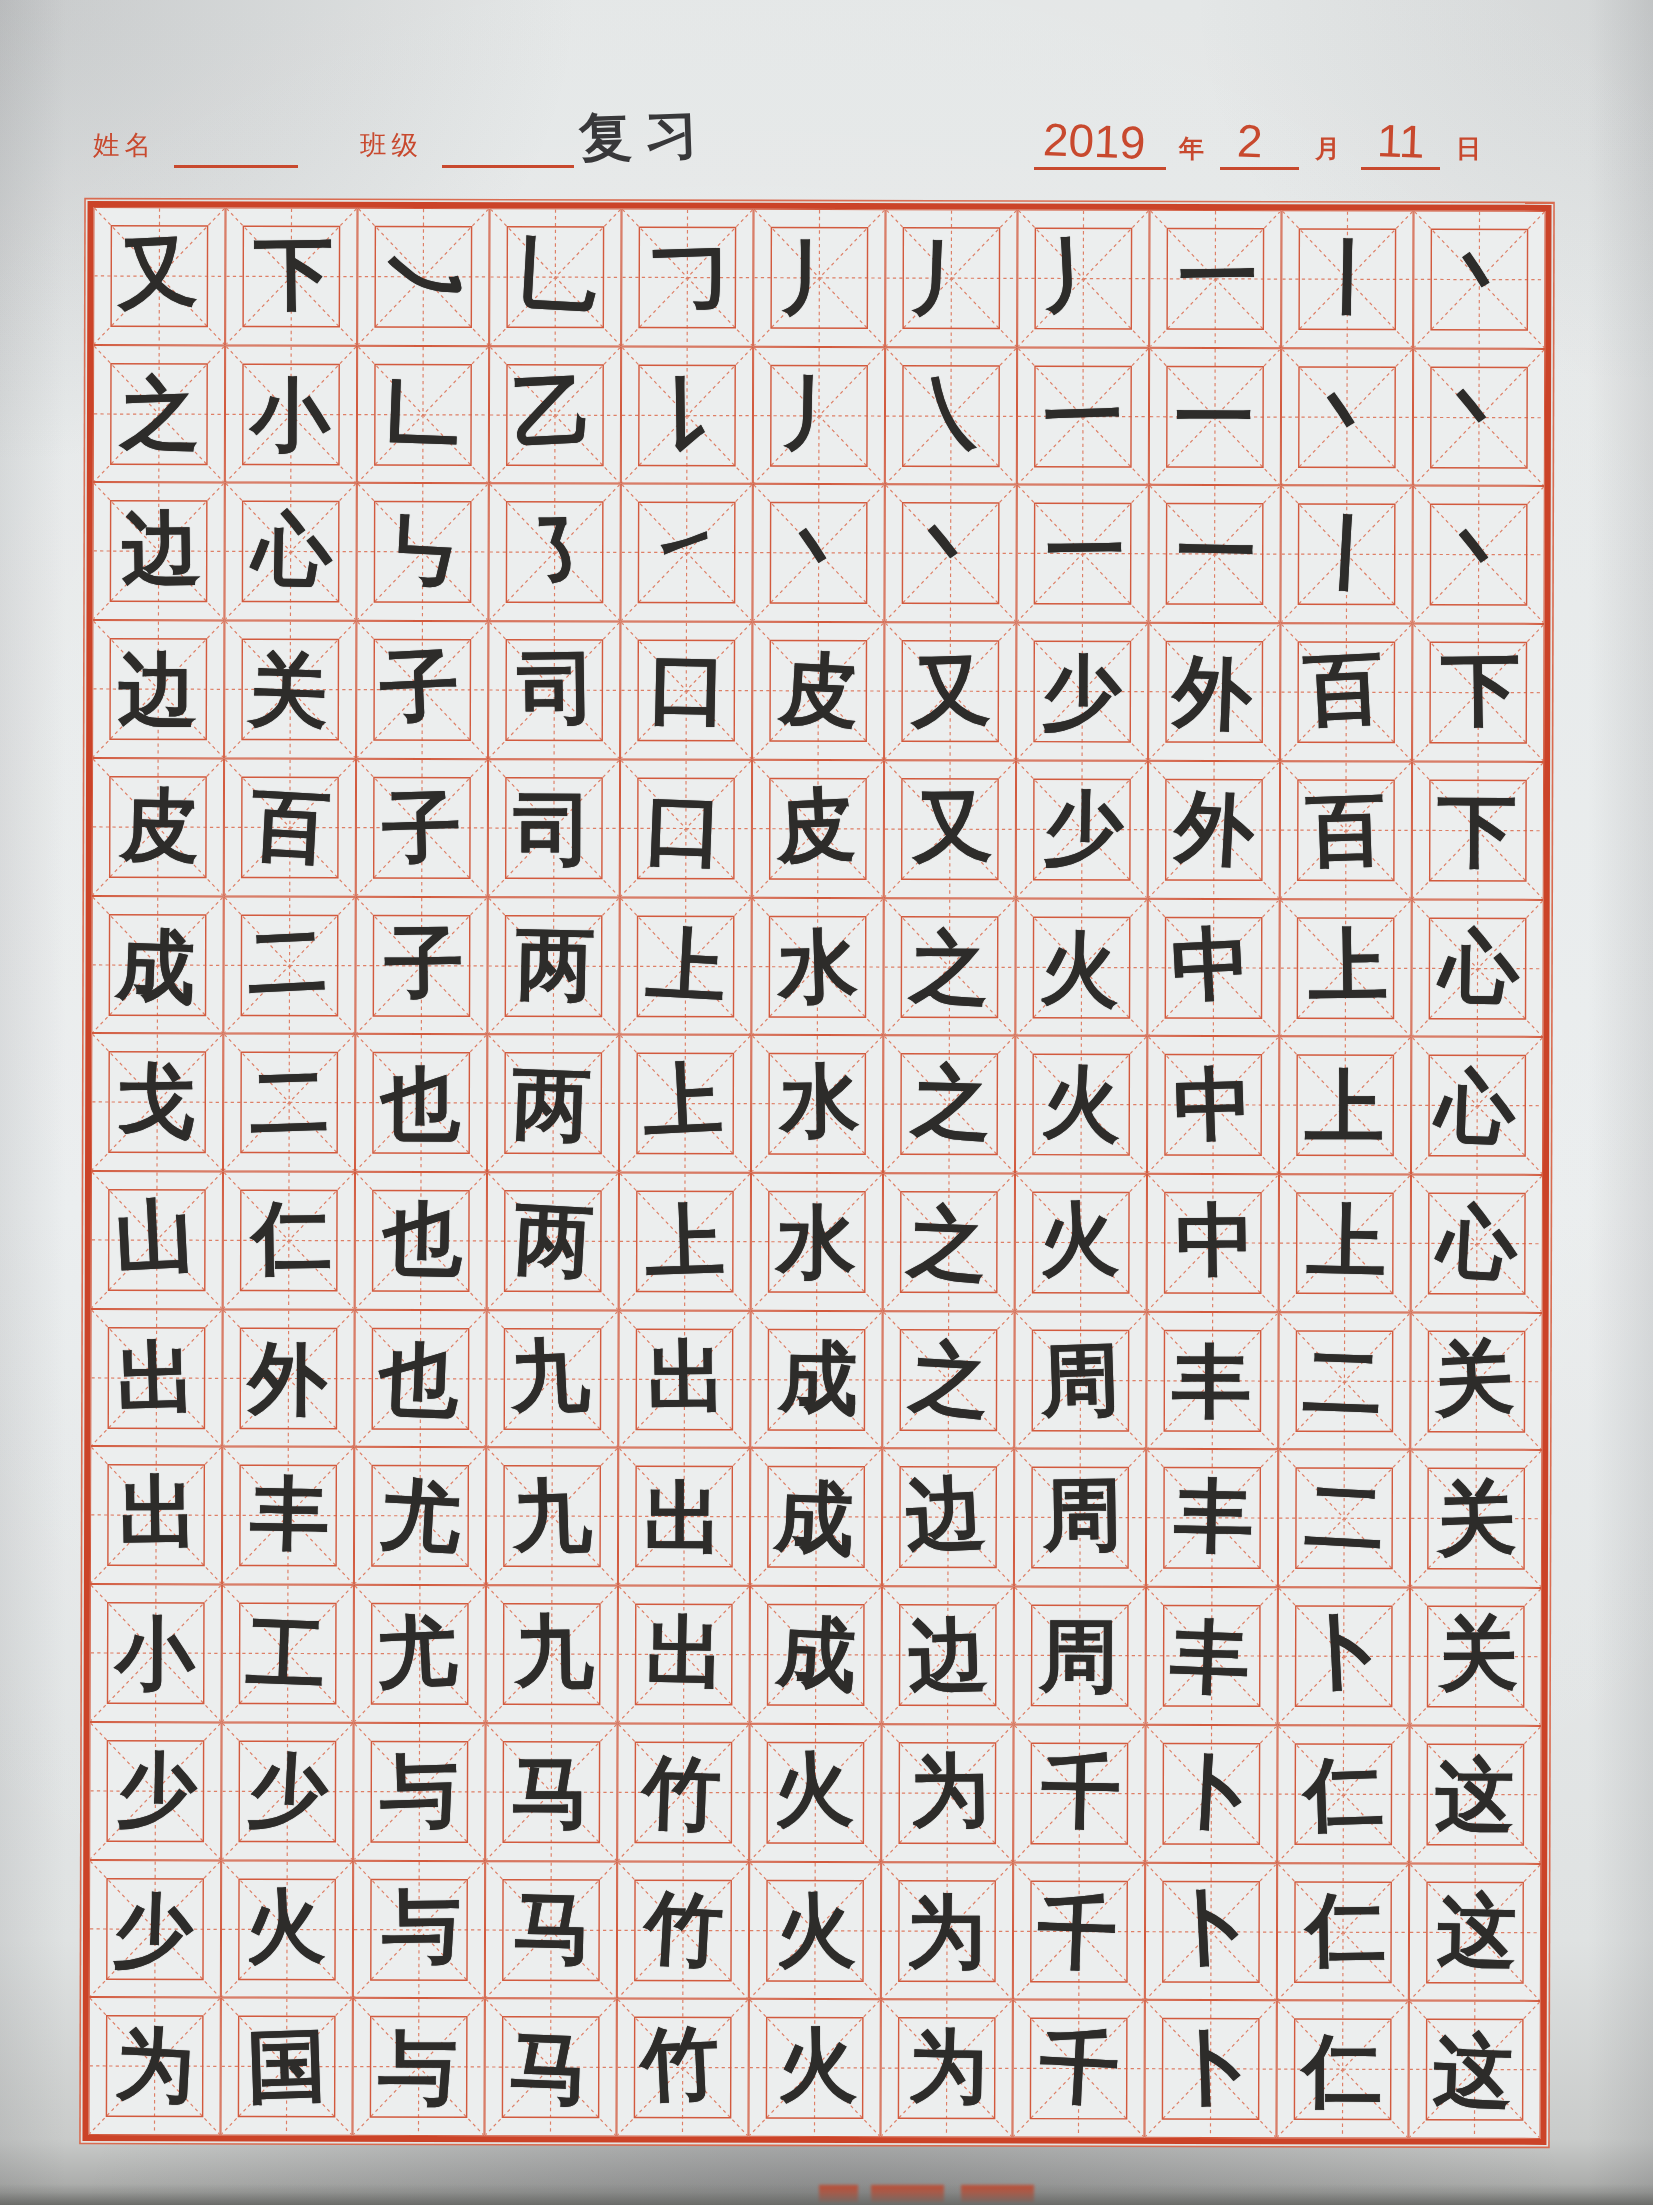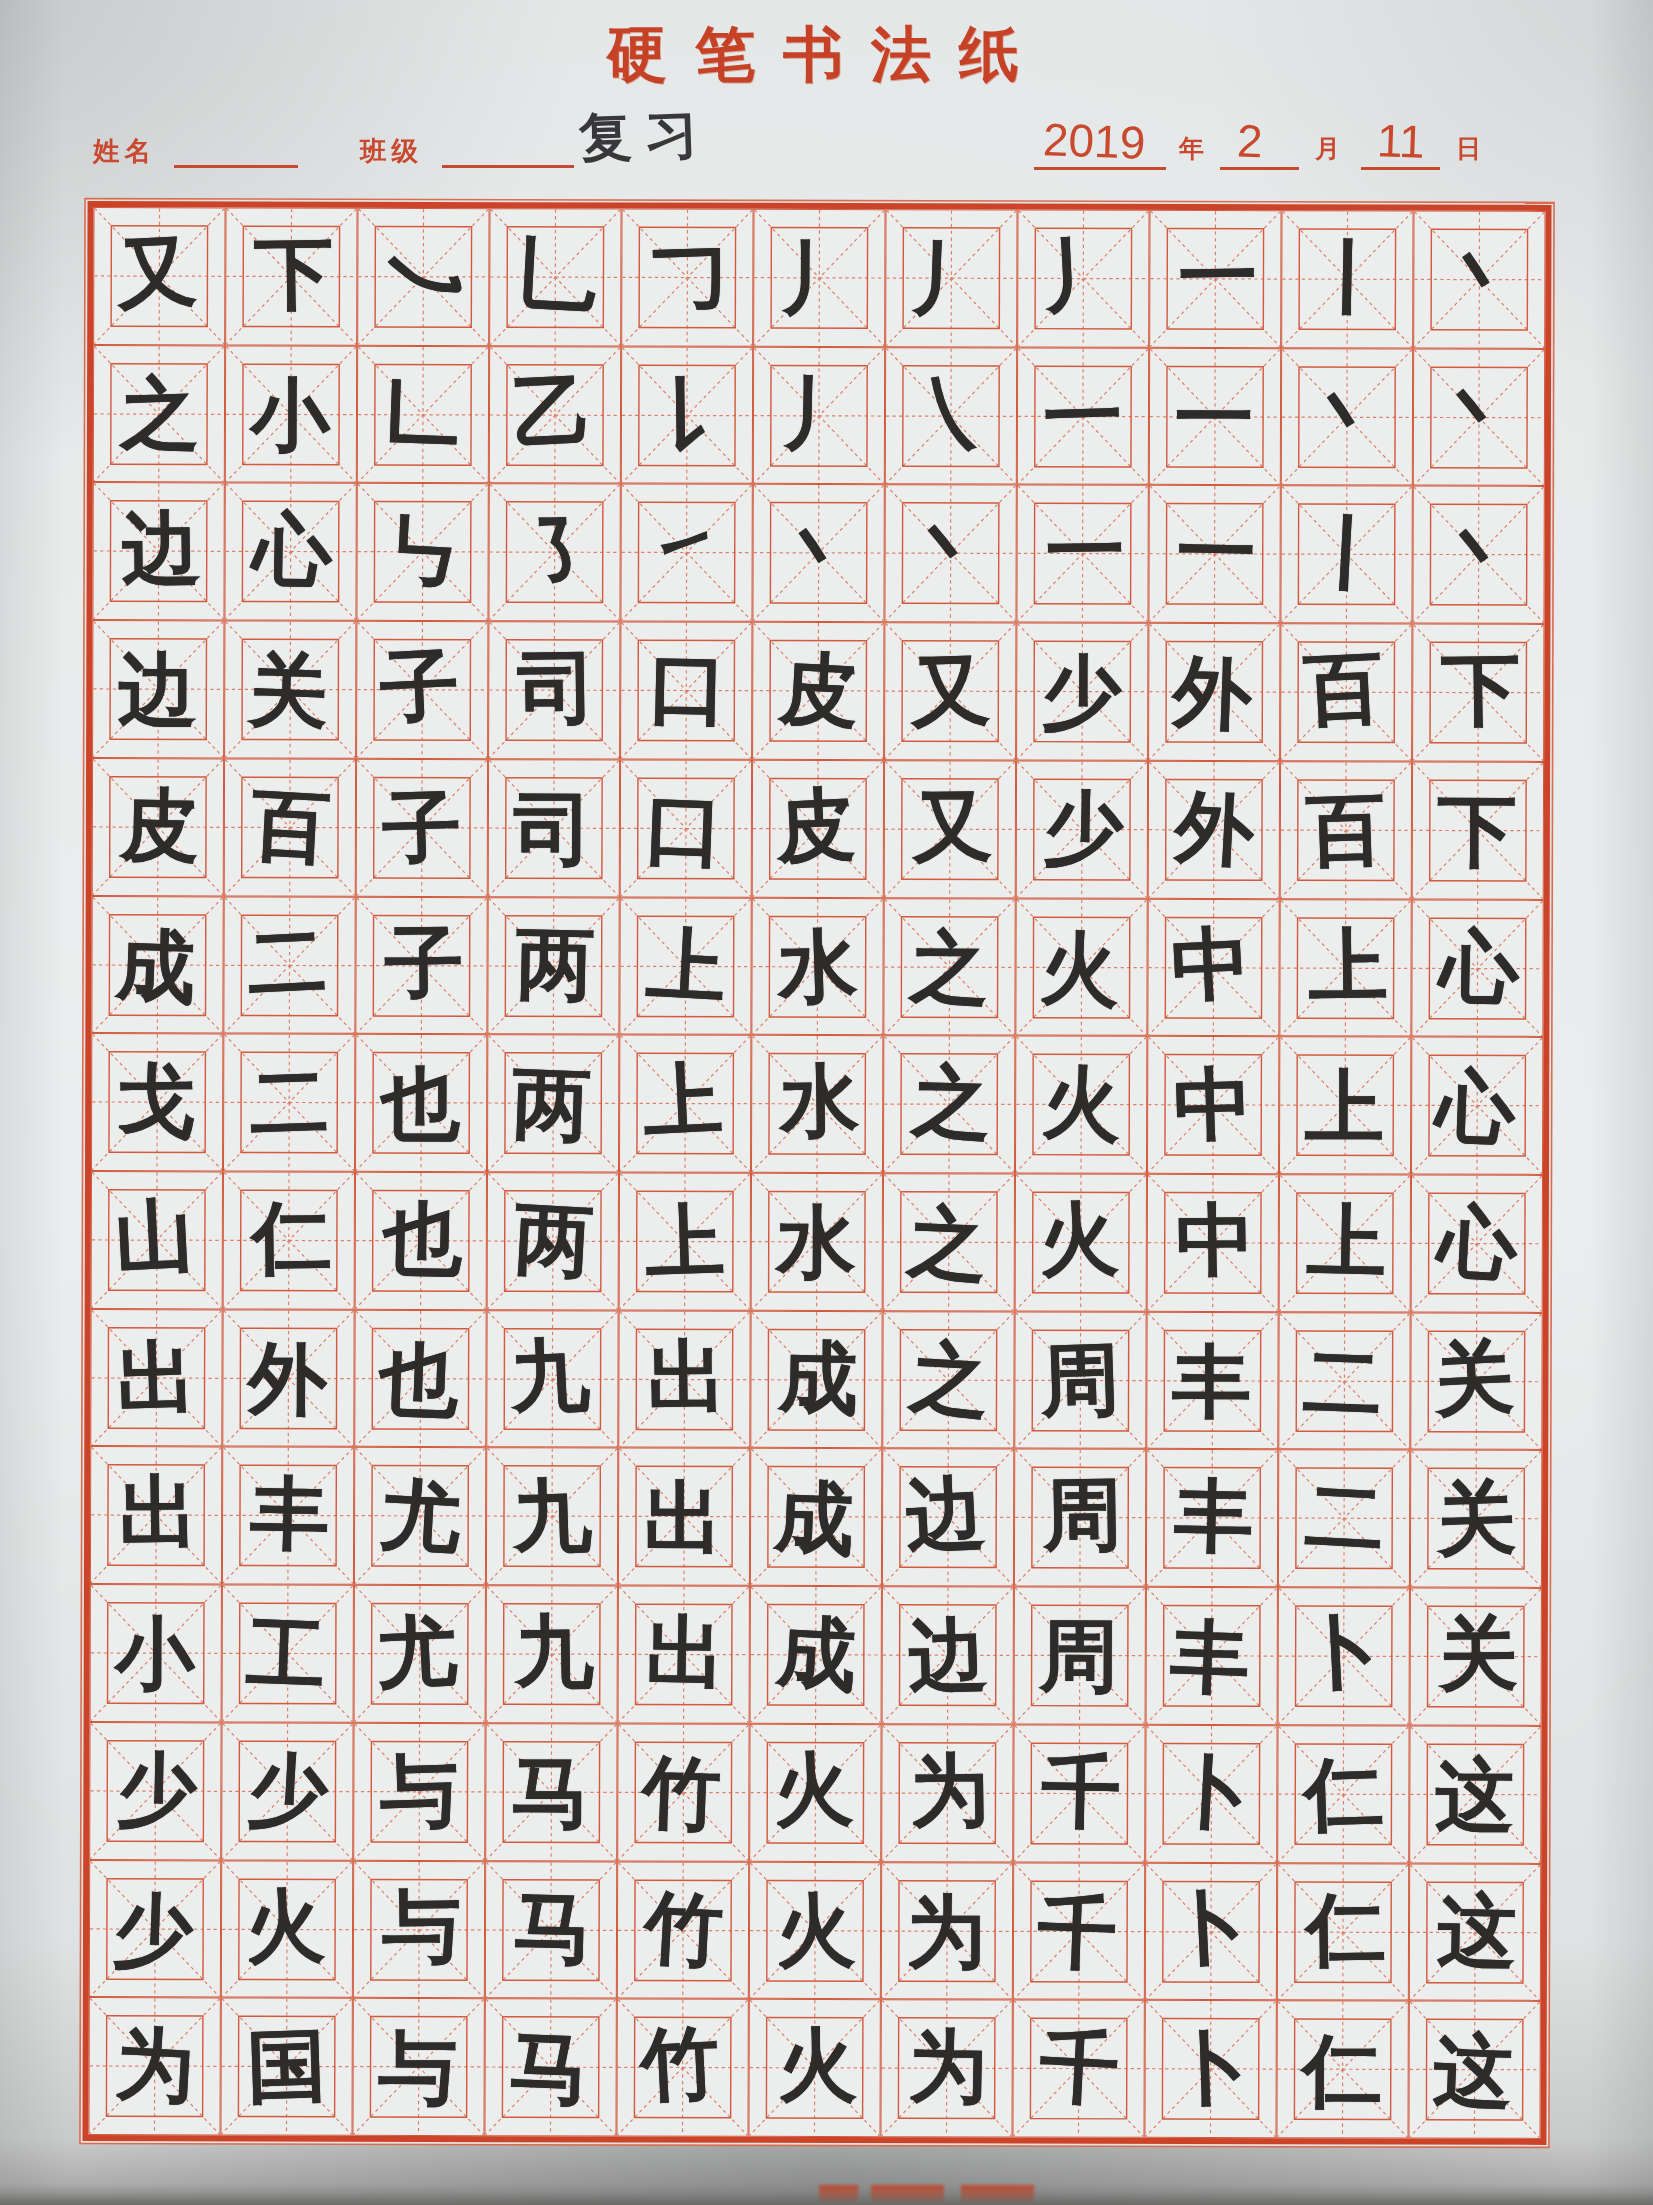--- a/index.html
+++ b/index.html
@@ -21,21 +21,21 @@
   }
   .photo::after{content:"";position:absolute;left:0;right:0;bottom:0;height:21.5px;
     background:linear-gradient(180deg, rgba(40,40,40,0), #77787556 40%, #6b6c69);pointer-events:none;}
 
   .title{
     position:absolute;top:15px;left:0;width:100%;text-align:center;
     color:#c64226;font-size:60px;font-weight:bold;letter-spacing:28px;
     text-shadow:0.8px 0.8px 0 rgba(198,66,38,.45);
   }
   .meta{position:absolute;top:106px;left:0;width:100%;height:74px;font-size:26.5px;color:#c8492e;}
-  .meta .lbl{position:absolute;bottom:11px;font-weight:bold;letter-spacing:5px;}
+  .meta .lbl{position:absolute;bottom:17px;font-weight:normal;letter-spacing:5px;}
   .blank{position:absolute;bottom:11.6px;height:0;border-bottom:3.3px solid #c8492e;}
   .hw{color:#38383a;font-weight:bold;}
   .note{position:absolute;left:579px;bottom:6.6px;font-size:53px;letter-spacing:13.2px;transform:rotate(-2deg);}
   .date{position:absolute;right:99px;bottom:10px;height:66px;width:529px;}
   .date .hwnum{position:absolute;bottom:1.7px;font-size:46px;transform:rotate(2deg);}
   .date .dlbl{position:absolute;bottom:5px;font-size:25px;font-weight:bold;color:#c8492e;}
   .date .dline{position:absolute;bottom:0;height:0;border-bottom:3.3px solid #c8492e;}
 
   .grid{
     position:absolute;left:85px;top:203px;width:1452px;height:1928px;
@@ -54,21 +54,20 @@
   }
   .cutprint{position:absolute;bottom:1.7px;left:819px;width:215px;height:18px;
     background:linear-gradient(90deg,#c64226 0 18%,rgba(0,0,0,0) 18% 24%,#c64226 24% 58%,rgba(0,0,0,0) 58% 66%,#c64226 66% 100%);
     filter:blur(1.7px);opacity:.85;}
 </style>
 </head>
 <body>
 
 <div class="photo">
 
-  <div class="title">硬笔书法纸</div>
 
   <div class="meta">
     <span class="lbl" style="left:93px">姓名</span>
     <span class="blank" style="left:174px;width:124px"></span>
     <span class="lbl" style="left:360px">班级</span>
     <span class="blank" style="left:442px;width:132px"></span>
     <span class="hw note">复习</span>
 
     <span class="date">
       <span class="hwnum" style="left:16.5px">2019</span>

